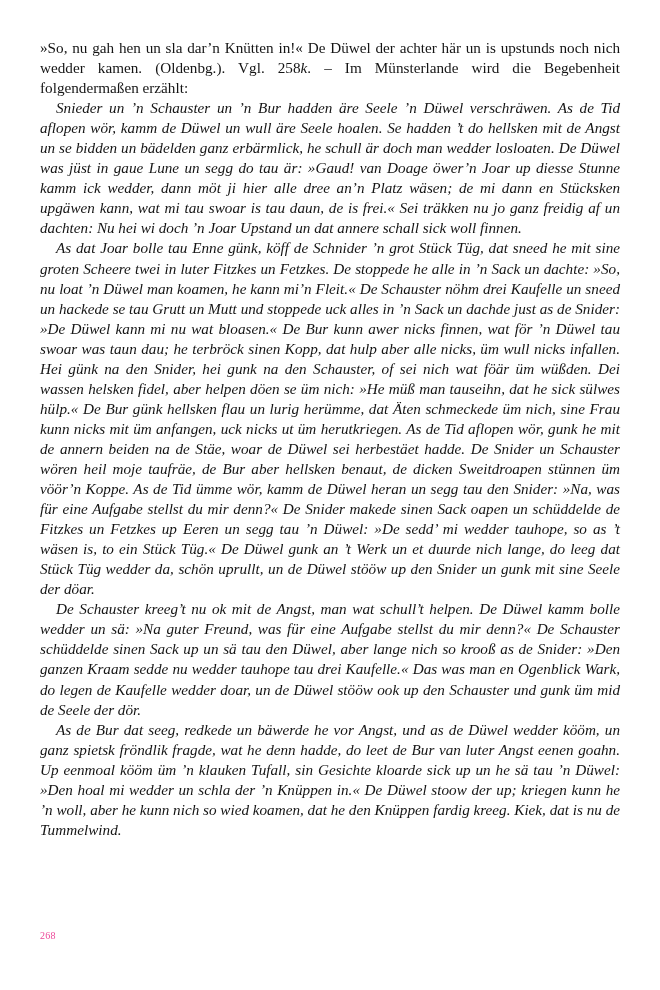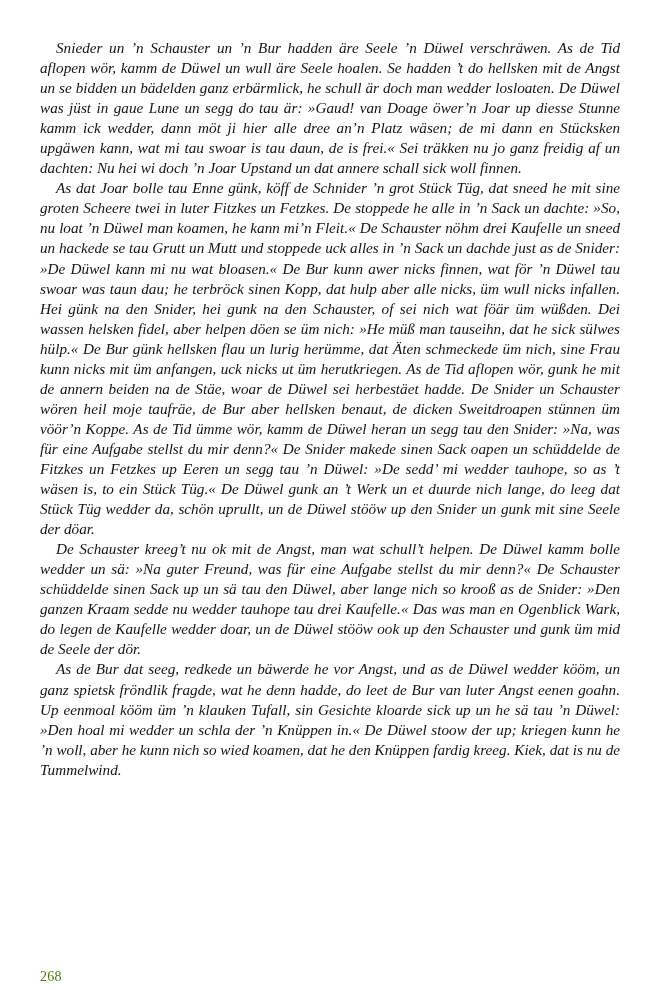--- a/index.html
+++ b/index.html
@@ -44,34 +44,35 @@
   }
   .para.noindent {
     text-indent: 0;
   }
   .ital {
     font-style: italic;
   }
   .folio {
     position: absolute;
     left: 40px;
-    top: 969px;
-    font-size: 14px;
+    top: 928px;
+    font-size: 10px;
     line-height: 15px;
-    color: #4d7c0f;
+    color: #ec4899;
     letter-spacing: 0.2px;
   }
 </style>
 </head>
 <body>
 
 <div class="page">
 
   <div class="text-column">
 
+    <p class="para noindent"><span>»So, nu gah hen un sla dar’n Knütten in!« De Düwel der achter här un is upstunds noch nich wedder kamen. (Oldenbg.). Vgl. 258</span><span class="ital">k</span><span>. – Im Münsterlande wird die Begebenheit folgendermaßen erzählt:</span></p>
 
     <p class="para indent">Snieder un ’n Schauster un ’n Bur hadden äre Seele ’n Düwel verschräwen. As de Tid aflopen wör, kamm de Düwel un wull äre Seele hoalen. Se hadden ’t do hellsken mit de Angst un se bidden un bädelden ganz erbärmlick, he schull är doch man wedder losloaten. De Düwel was jüst in gaue Lune un segg do tau är: »Gaud! van Doage öwer’n Joar up diesse Stunne kamm ick wedder, dann möt ji hier alle dree an’n Platz wäsen; de mi dann en Stücksken upgäwen kann, wat mi tau swoar is tau daun, de is frei.« Sei träkken nu jo ganz freidig af un dachten: Nu hei wi doch ’n Joar Upstand un dat annere schall sick woll finnen.</p>
 
     <p class="para indent">As dat Joar bolle tau Enne günk, köff de Schnider ’n grot Stück Tüg, dat sneed he mit sine groten Scheere twei in luter Fitzkes un Fetzkes. De stoppede he alle in ’n Sack un dachte: »So, nu loat ’n Düwel man koamen, he kann mi’n Fleit.« De Schauster nöhm drei Kaufelle un sneed un hackede se tau Grutt un Mutt und stoppede uck alles in ’n Sack un dachde just as de Snider: »De Düwel kann mi nu wat bloasen.« De Bur kunn awer nicks finnen, wat för ’n Düwel tau swoar was taun dau; he terbröck sinen Kopp, dat hulp aber alle nicks, üm wull nicks infallen. Hei günk na den Snider, hei gunk na den Schauster, of sei nich wat föär üm wüßden. Dei wassen helsken fidel, aber helpen döen se üm nich: »He müß man tauseihn, dat he sick sülwes hülp.« De Bur günk hellsken flau un lurig herümme, dat Äten schmeckede üm nich, sine Frau kunn nicks mit üm anfangen, uck nicks ut üm herutkriegen. As de Tid aflopen wör, gunk he mit de annern beiden na de Stäe, woar de Düwel sei herbestäet hadde. De Snider un Schauster wören heil moje taufräe, de Bur aber hellsken benaut, de dicken Sweitdroapen stünnen üm vöör’n Koppe. As de Tid ümme wör, kamm de Düwel heran un segg tau den Snider: »Na, was für eine Aufgabe stellst du mir denn?« De Snider makede sinen Sack oapen un schüddelde de Fitzkes un Fetzkes up Eeren un segg tau ’n Düwel: »De sedd’ mi wedder tauhope, so as ’t wäsen is, to ein Stück Tüg.« De Düwel gunk an ’t Werk un et duurde nich lange, do leeg dat Stück Tüg wedder da, schön uprullt, un de Düwel stööw up den Snider un gunk mit sine Seele der döar.</p>
 
     <p class="para indent">De Schauster kreeg’t nu ok mit de Angst, man wat schull’t helpen. De Düwel kamm bolle wedder un sä: »Na guter Freund, was für eine Aufgabe stellst du mir denn?« De Schauster schüddelde sinen Sack up un sä tau den Düwel, aber lange nich so krooß as de Snider: »Den ganzen Kraam sedde nu wedder tauhope tau drei Kaufelle.« Das was man en Ogenblick Wark, do legen de Kaufelle wedder doar, un de Düwel stööw ook up den Schauster und gunk üm mid de Seele der dör.</p>
 
     <p class="para indent">As de Bur dat seeg, redkede un bäwerde he vor Angst, und as de Düwel wedder kööm, un ganz spietsk fröndlik fragde, wat he denn hadde, do leet de Bur van luter Angst eenen goahn. Up eenmoal kööm üm ’n klauken Tufall, sin Gesichte kloarde sick up un he sä tau ’n Düwel: »Den hoal mi wedder un schla der ’n Knüppen in.« De Düwel stoow der up; kriegen kunn he ’n woll, aber he kunn nich so wied koamen, dat he den Knüppen fardig kreeg. Kiek, dat is nu de Tummelwind.</p>
 
   </div>

